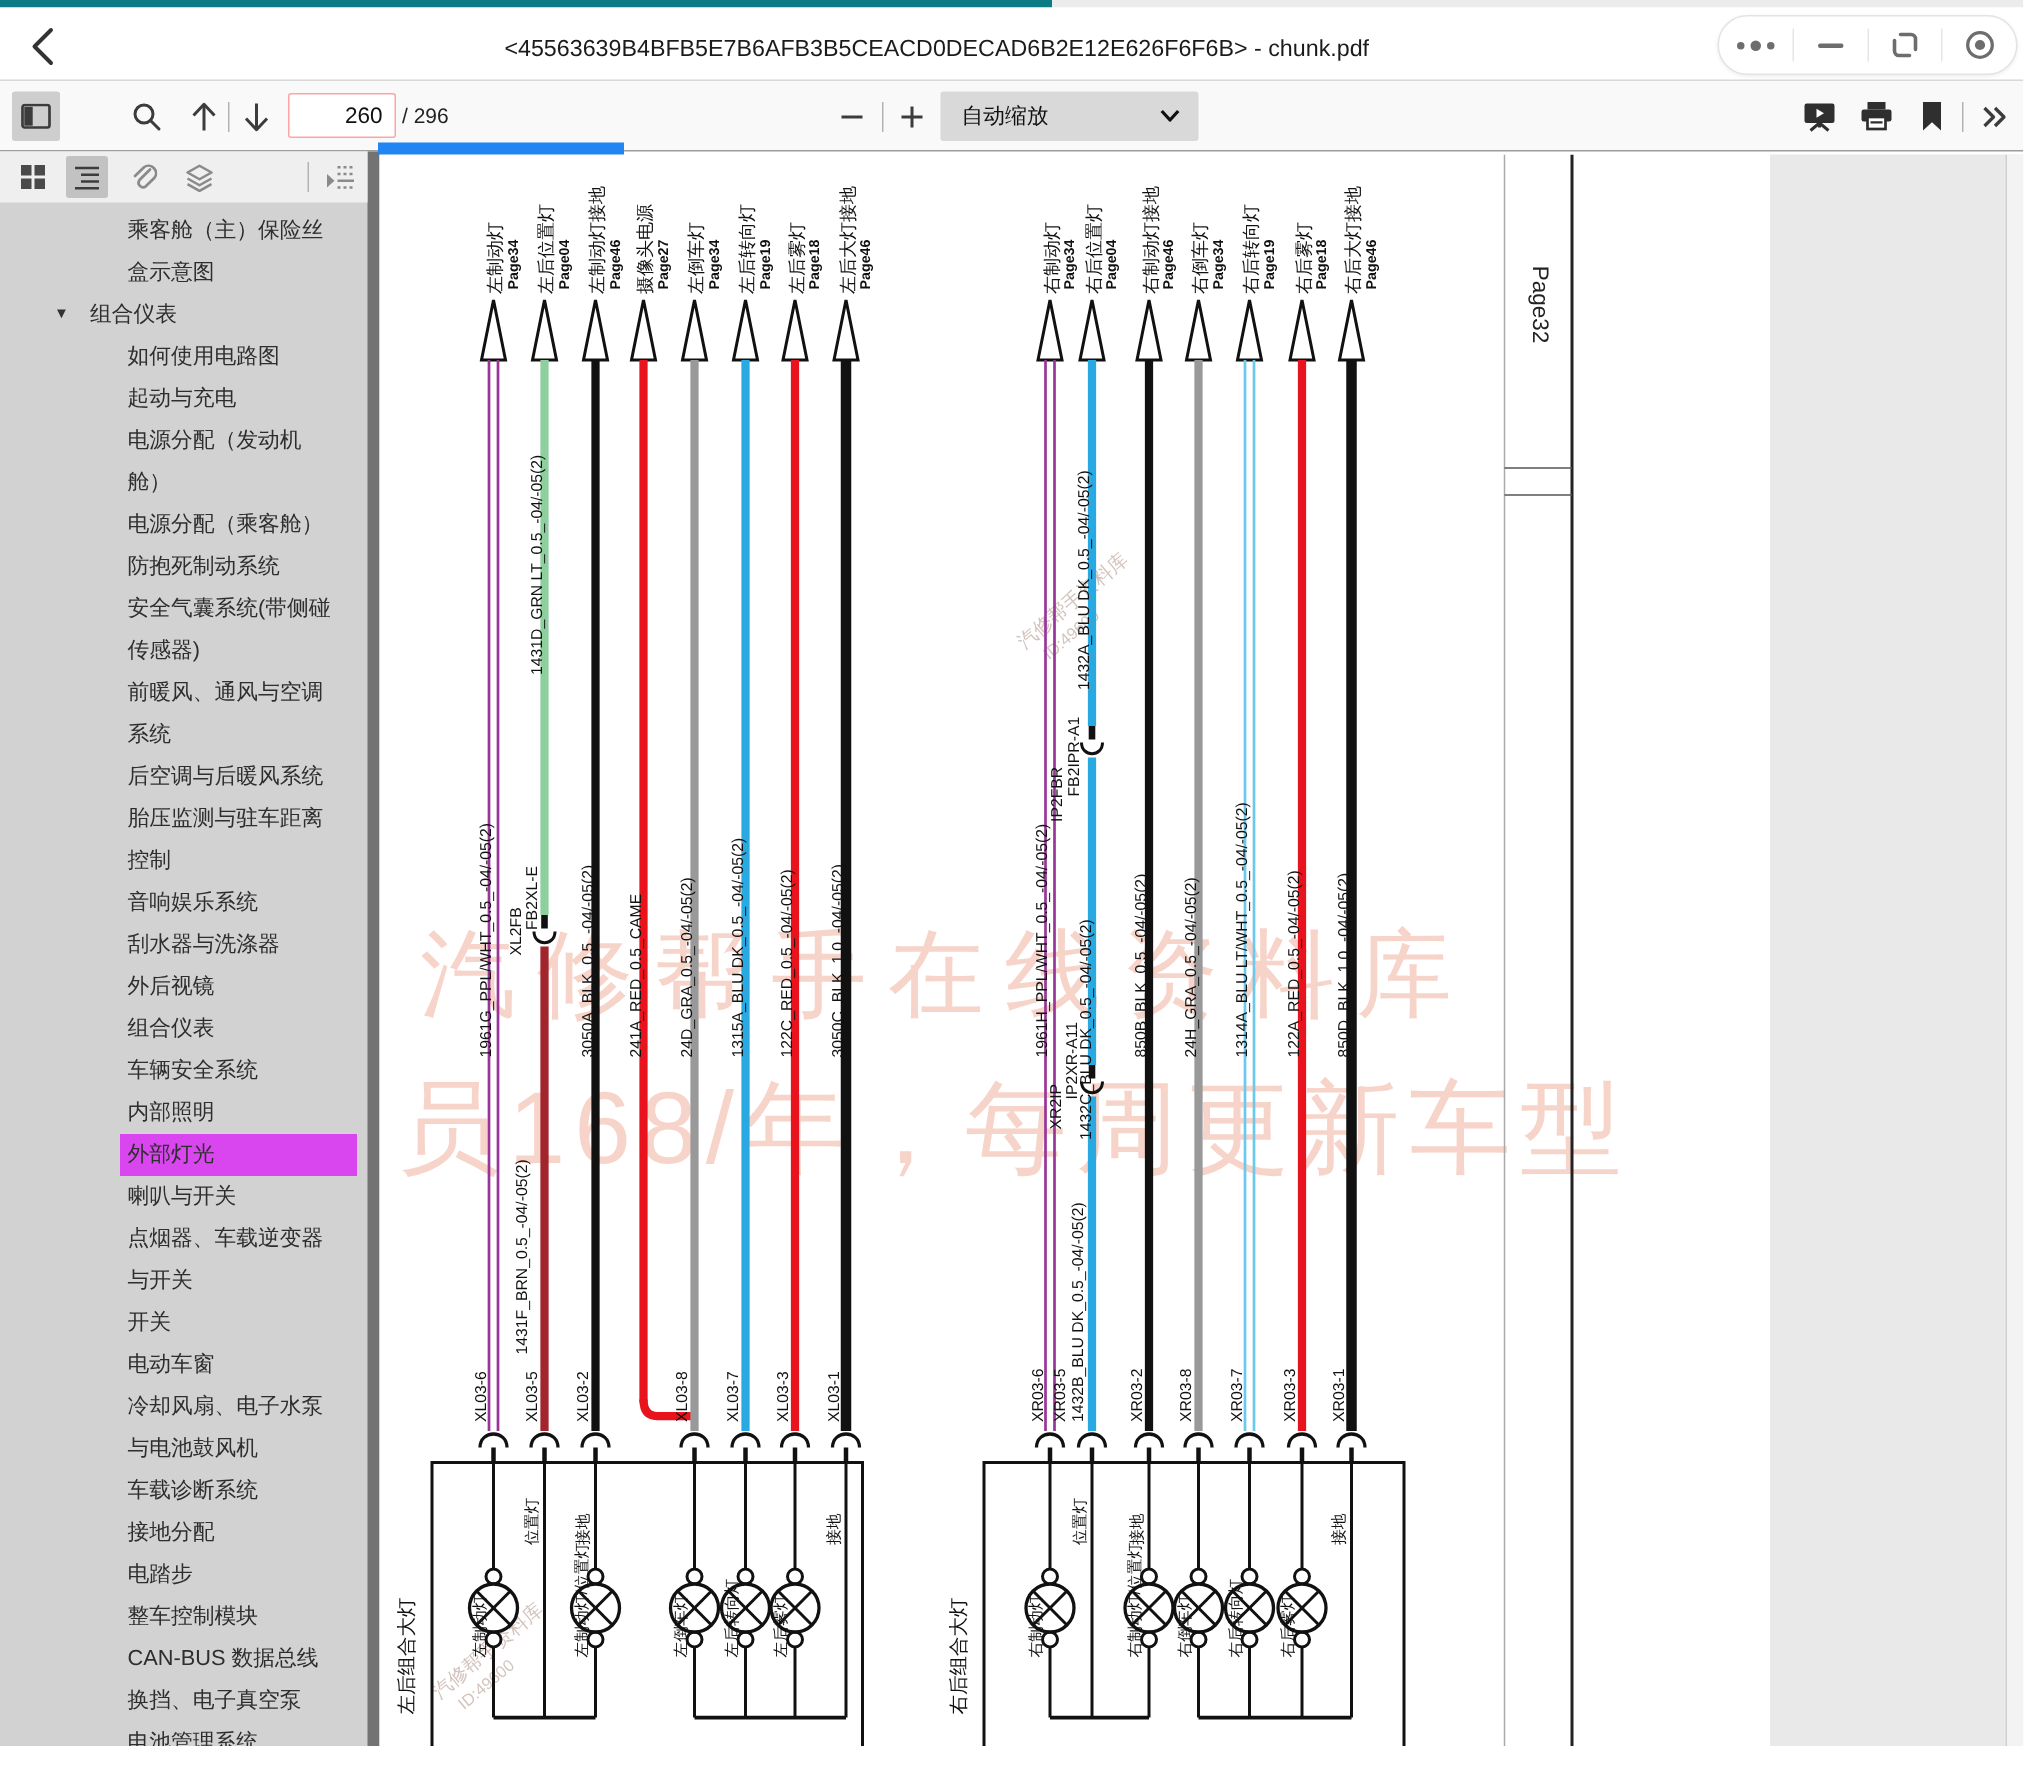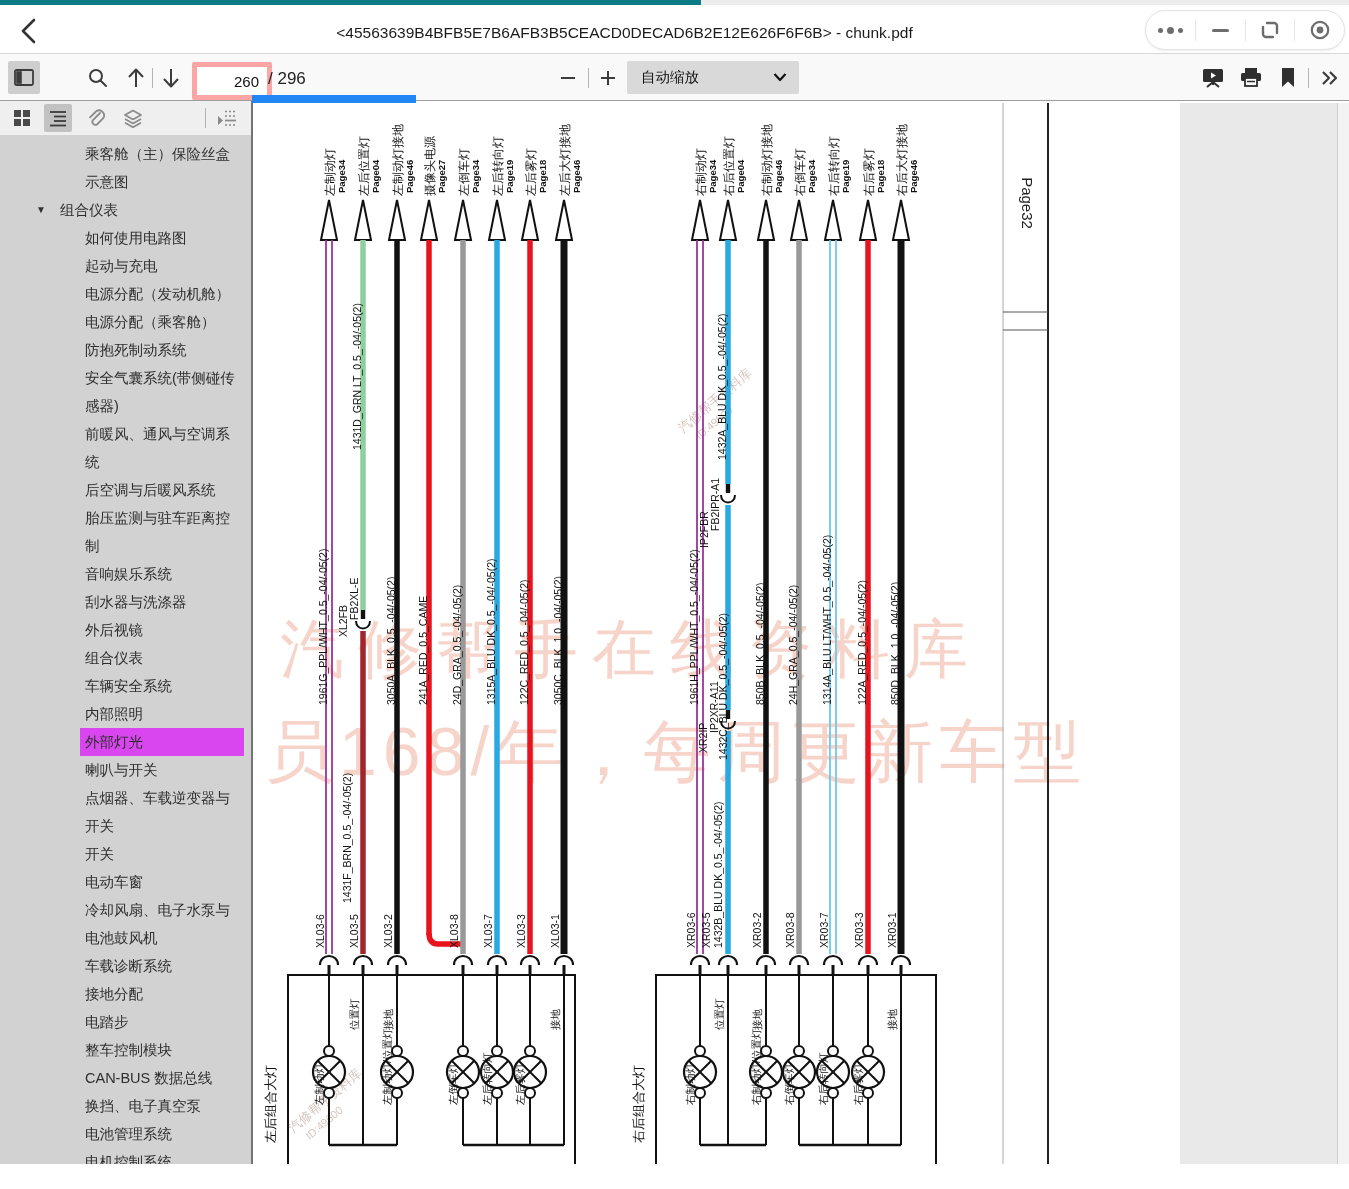--- a/index.html
+++ b/index.html
@@ -13,28 +13,28 @@
   #back{position:absolute;left:16px;top:12px;width:26px;height:28px;cursor:pointer;}
   #title{position:absolute;left:120px;right:220px;top:19px;text-align:center;font-size:15.5px;color:#1b1b1b;white-space:nowrap;overflow:hidden;}
   #winpill{position:absolute;right:4px;top:5px;width:198px;height:38px;background:#fff;border:1px solid #e3e3e3;border-radius:20px;box-shadow:0 1px 3px rgba(0,0,0,.07);display:flex;align-items:center;}
   .pillcell{flex:1;height:22px;display:flex;align-items:center;justify-content:center;}
   .pillcell+.pillcell{border-left:1px solid #e6e6e6;}
   .dot{background:#6d6d6d;border-radius:50%;display:inline-block;margin:0 2px;}
   
   #toolbar{position:absolute;left:0;top:53px;width:1349px;height:48px;background:#f9f9fa;border-top:1px solid #d8d8d8;border-bottom:1px solid #9e9e9e;box-sizing:border-box;}
   .tbtn{position:absolute;top:7px;width:32px;height:33px;display:flex;align-items:center;justify-content:center;border-radius:2px;cursor:pointer;}
   .tsep{position:absolute;top:14px;width:1px;height:20px;background:#b3b3b3;}
-  #pageinput{position:absolute;left:192px;top:8px;width:58px;height:28px;border:5px solid #fca5a5;border-radius:2px;background:#fff;font-size:15px;text-align:right;padding:0 8px 0 4px;font-family:inherit;color:#111;}
-  #pagetotal{position:absolute;left:268px;top:15px;font-size:17px;color:#222;}
+  #pageinput{position:absolute;left:192px;top:8px;width:58px;height:28px;border:1px solid #fca5a5;border-radius:2px;background:#fff;font-size:15px;text-align:right;padding:0 8px 0 4px;font-family:inherit;color:#111;}
+  #pagetotal{position:absolute;left:268px;top:15px;font-size:14px;color:#222;}
   #zoomsel{position:absolute;left:627px;top:7px;width:172px;height:33px;background:#d9d9d9;border-radius:2px;cursor:pointer;}
   #zoomsel .zlabel{position:absolute;left:14px;top:7px;font-size:14.5px;color:#111;}
   
   #loadbar{position:absolute;left:252px;top:95px;width:164px;height:8px;z-index:6;}
   
-  #sidebar{position:absolute;left:0;top:101px;width:253px;height:1082px;background:#d2d2d2;border-right:2px solid #737373;box-sizing:border-box;}
+  #sidebar{position:absolute;left:0;top:101px;width:253px;height:1082px;background:#d2d2d2;border-right:8px solid #737373;box-sizing:border-box;}
   #sbicons{position:absolute;left:0;top:0;width:100%;height:34px;background:#efefef;}
   .sbico{position:absolute;top:3px;width:28px;height:28px;display:flex;align-items:center;justify-content:center;border-radius:2px;cursor:pointer;}
   .sbico.active{background:#c2c2c2;}
   #toc{position:absolute;left:0;top:34px;width:100%;bottom:0;overflow:hidden;padding-top:5px;box-sizing:border-box;}
   .tocitem{position:relative;font-size:14.5px;line-height:28px;color:#2e2e2e;cursor:pointer;padding-right:16px;word-break:break-all;}
   .tocitem.lvl1{padding-left:60px;}
   .tocitem.lvl2{padding-left:85px;}
   .tocitem .caret{position:absolute;left:36px;top:0;font-size:10px;color:#333;}
   .tocitem.sel{background:#d946ef;margin-left:80px;padding-left:5px;margin-right:7px;padding-right:0;}
   

